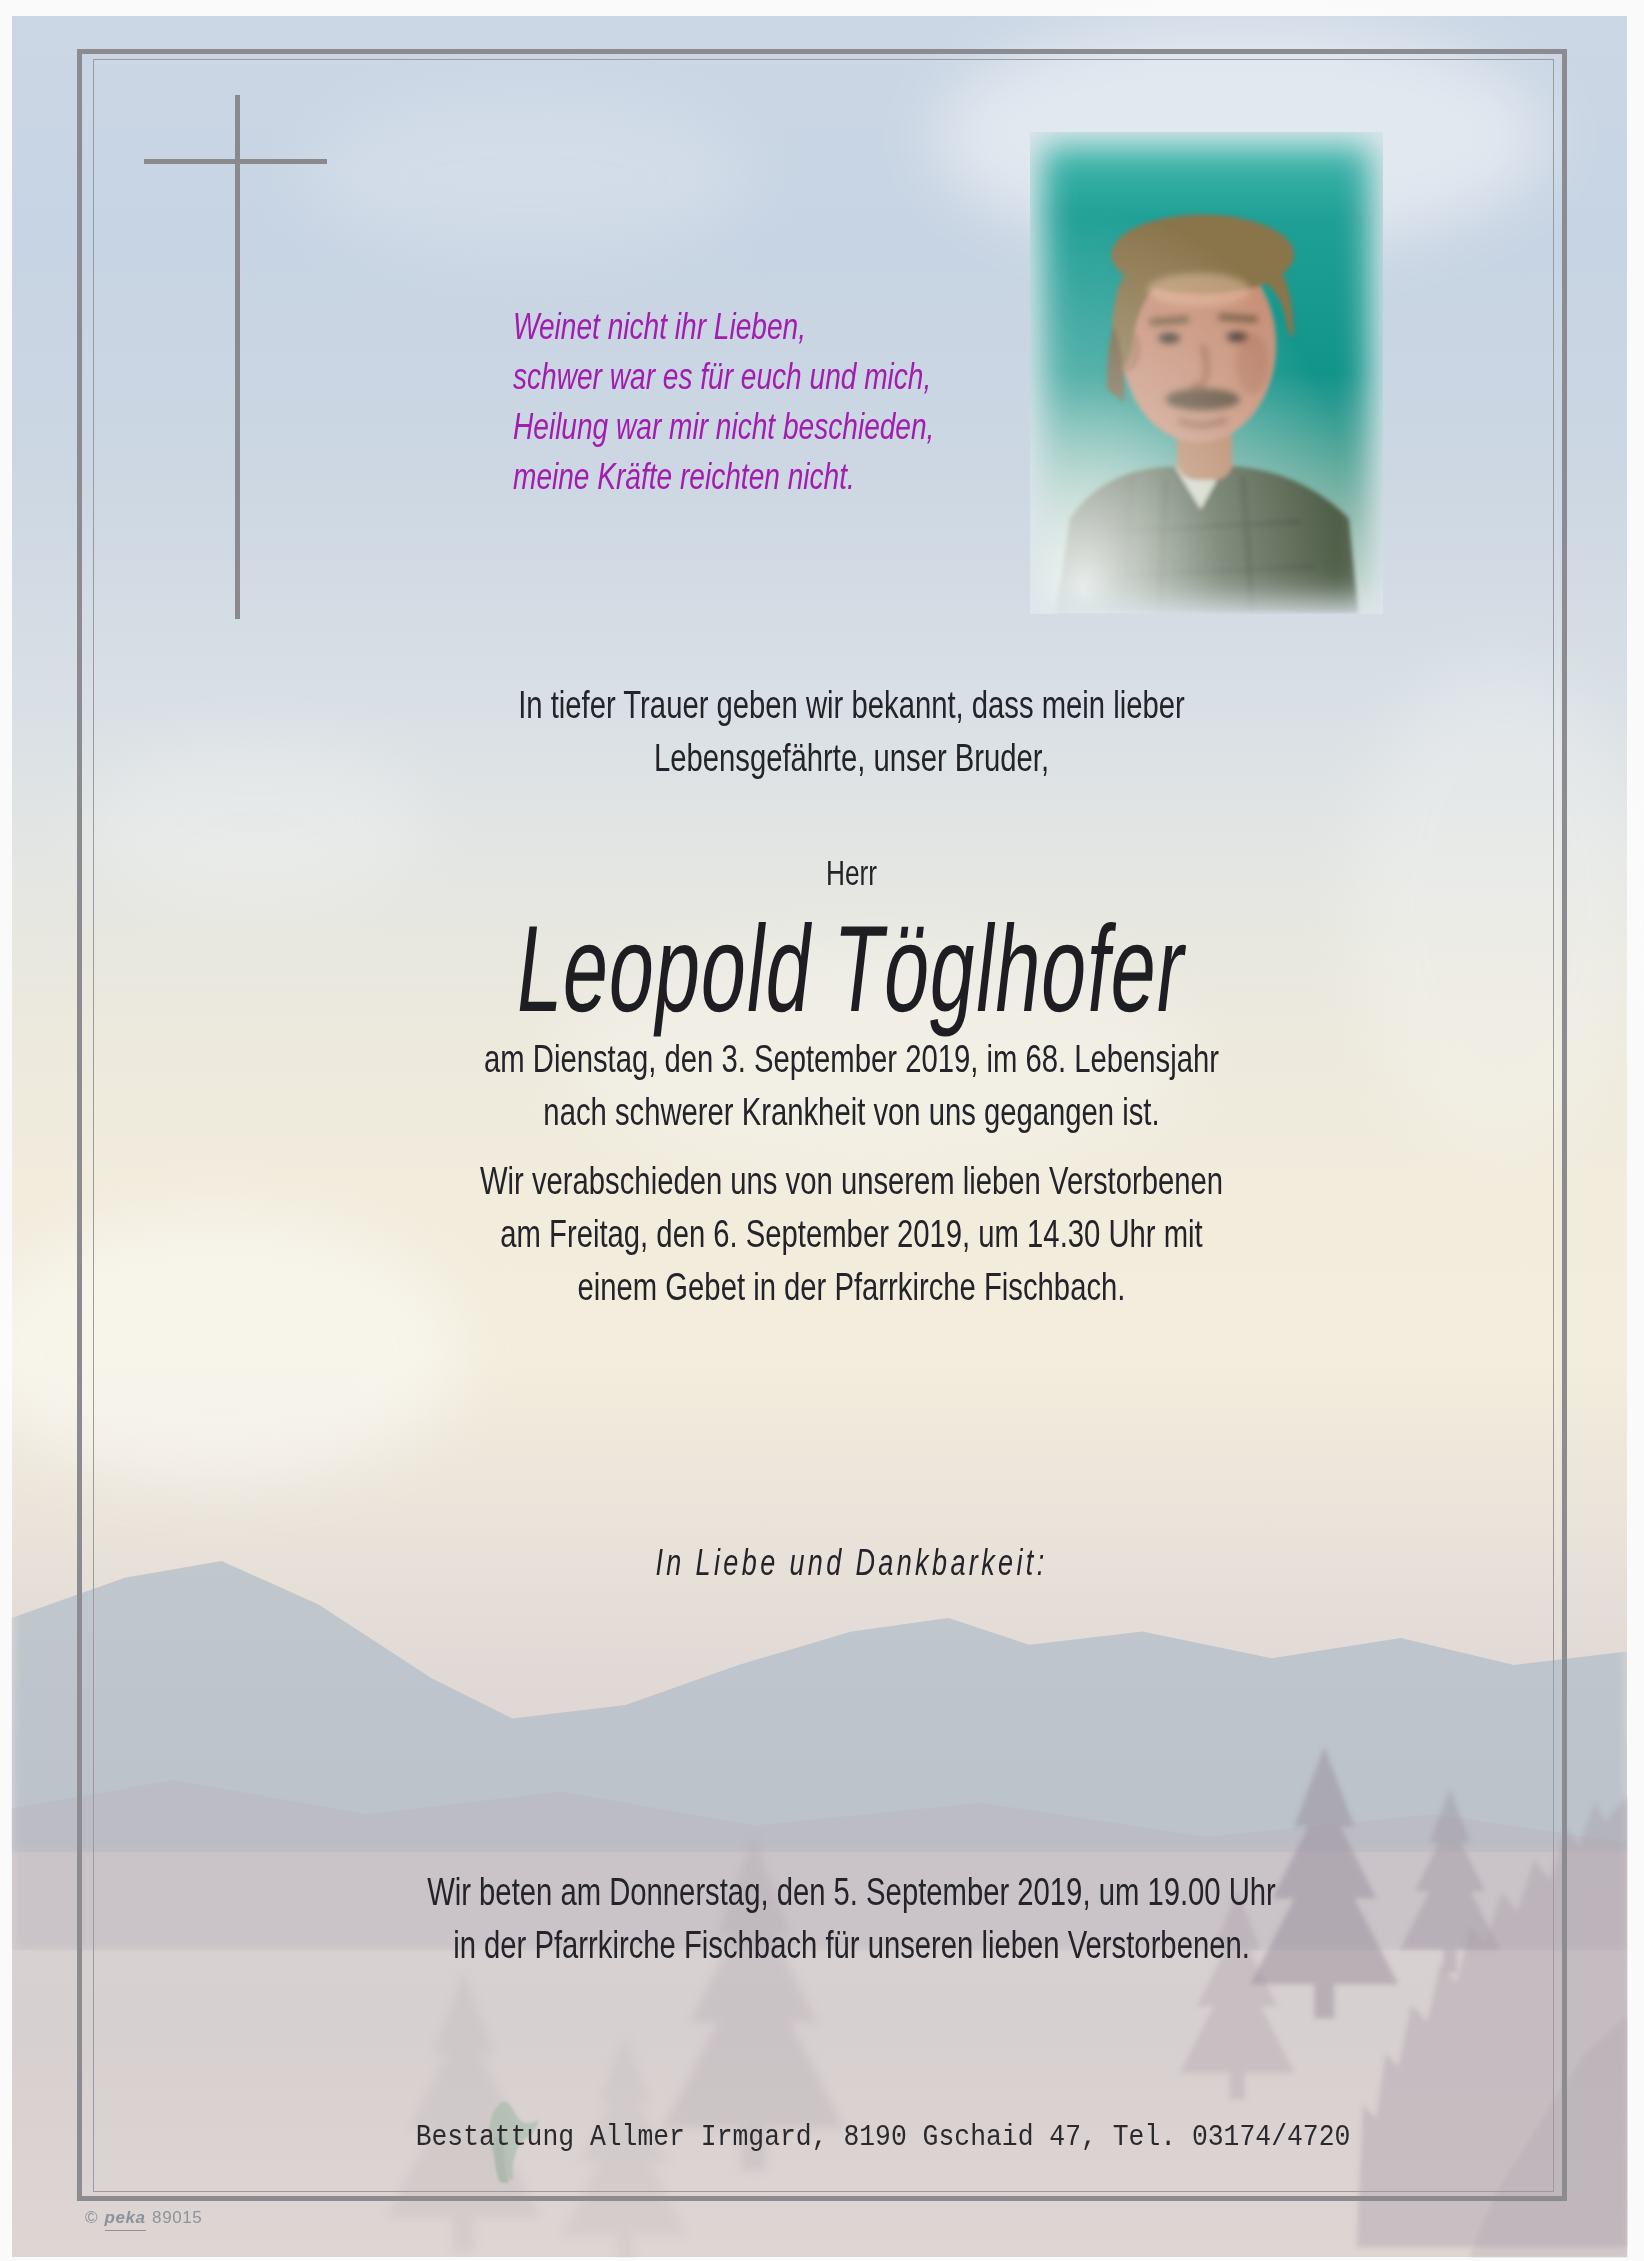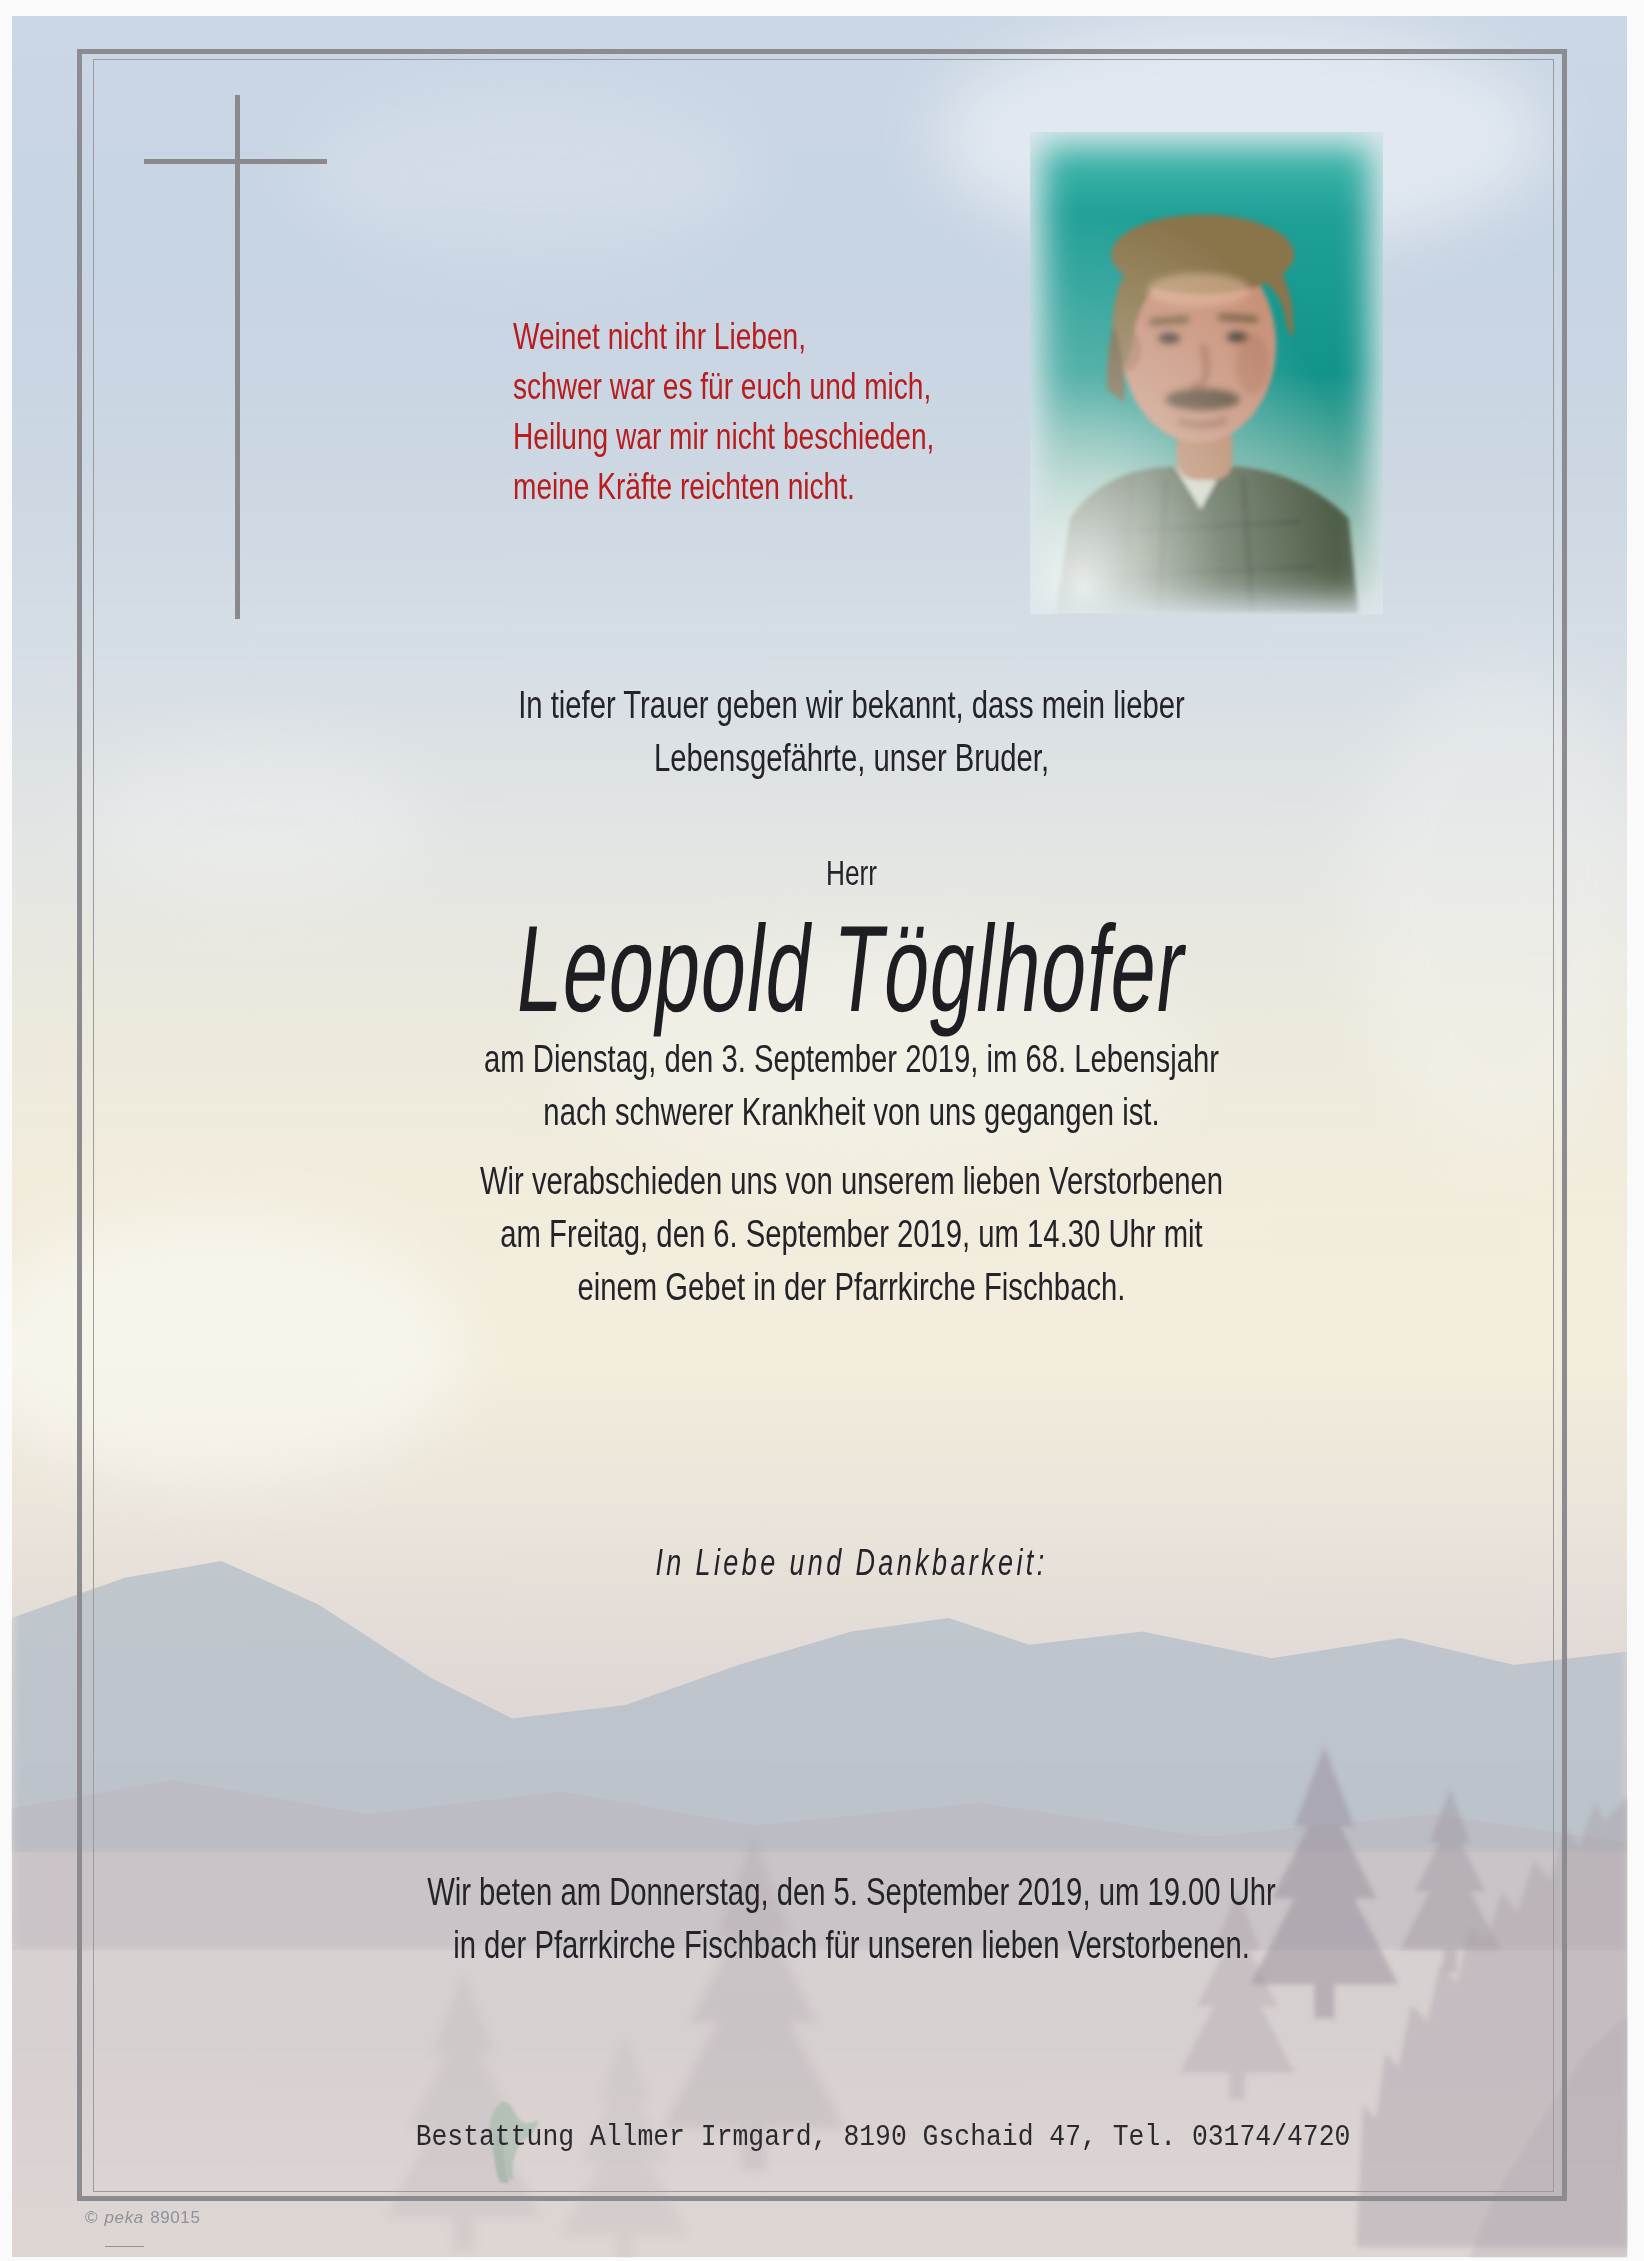--- a/index.html
+++ b/index.html
@@ -64,21 +64,21 @@
 
   
   .portrait{position:absolute;left:1030px;top:132px;width:353px;height:482px;filter:blur(0.6px);}
   .portrait svg{display:block;}
 
   
   .tcenter{position:absolute;left:213px;width:1277px;text-align:center;}
   .cx{display:block;transform:scaleX(0.75);transform-origin:50% 0;}
   .cx-left{display:block;transform:scaleX(0.78);transform-origin:0 0;}
 
-  .poem{position:absolute;left:513px;top:312px;font-size:36px;line-height:50px;color:#b91c1c;}
+  .poem{position:absolute;left:513px;top:302px;font-size:36px;line-height:50px;font-style:italic;color:#a21caf;}
   .announce{top:678px;font-size:39px;line-height:53px;}
   .salutation{top:818px;font-size:35px;margin-top:35px;}
   .name-block{top:898px;font-size:123px;}
   .name-block .name-inner{
     display:inline-block;
     transform:scaleX(0.66) skewX(-10deg);
     transform-origin:50% 50%;
     letter-spacing:1.3px;
     color:#1d1d22;
   }
@@ -98,22 +98,22 @@
   .footer-line .cx{transform:scaleX(0.88);}
 
   .angel-logo{position:absolute;left:478px;top:2096px;opacity:.55;filter:blur(1.3px);}
 
   .print-credit{
     position:absolute;left:85px;top:2208px;
     font-size:17px;color:#8d939b;letter-spacing:0.6px;
     display:flex;align-items:baseline;gap:6.4px;
   }
   .print-credit .brand{
-    font-style:italic;font-weight:400;
-    border-bottom:1.9px double #8d939b;padding-bottom:18px;
+    font-style:italic;font-weight:700;
+    border-bottom:1.9px double #8d939b;padding-bottom:2px;
   }
 </style>
 </head>
 <body>
 
 <div class="page">
 
   <div class="artwork">
     <div class="cloud c1"></div>
     <div class="cloud c2"></div>

